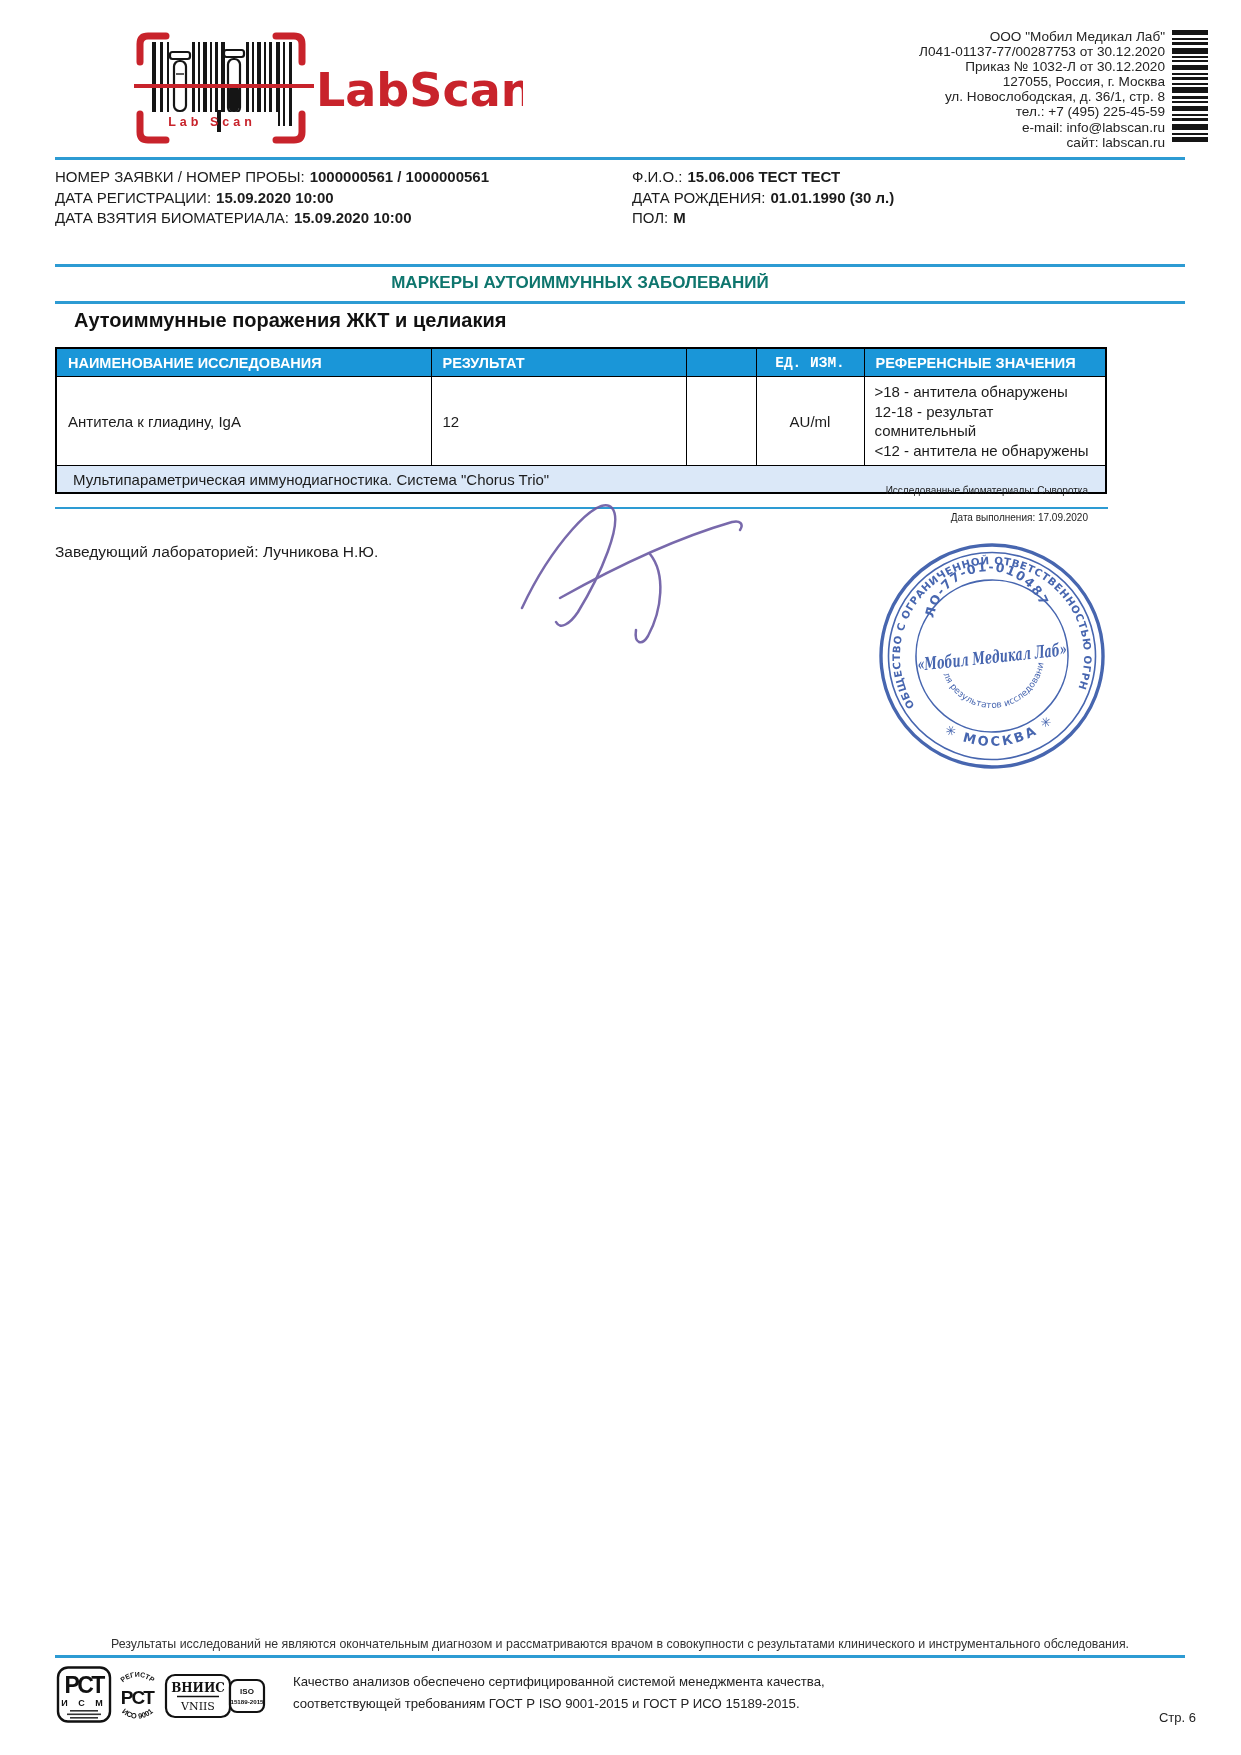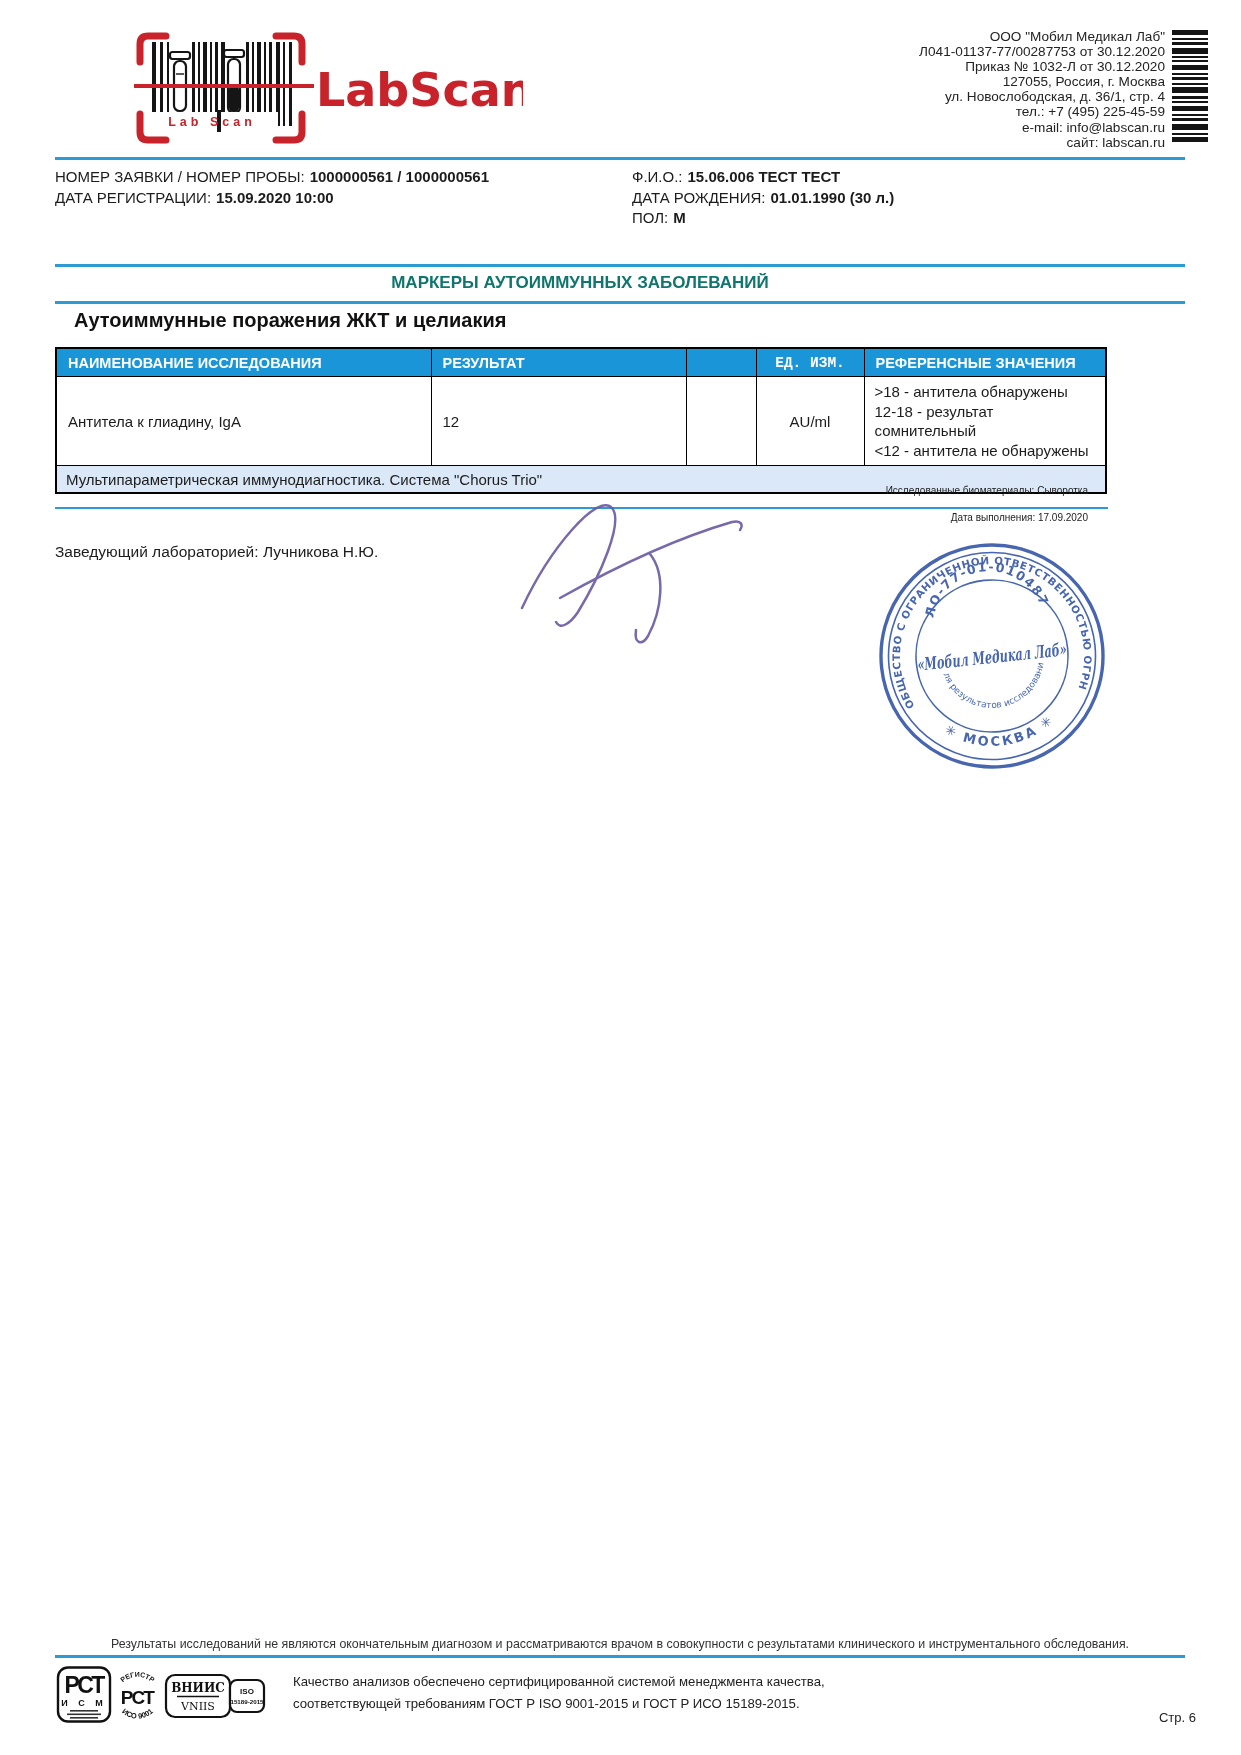--- a/index.html
+++ b/index.html
@@ -23,21 +23,21 @@
   table{border-collapse:collapse;width:1050px;table-layout:fixed;}
   table,th,td{border:1.6px solid #000;}
   table{border-width:2px;}
   thead th{background:#1a96d8;color:#fff;font-size:14.5px;font-weight:bold;text-align:left;padding:4px 11px;height:19px;white-space:nowrap;overflow:hidden;}
   thead th.c{text-align:center;padding:4px 2px;font-family:Liberation Mono, monospace;}
   tbody td{font-size:15px;vertical-align:middle;padding:4px 11px;margin-left:24px;}
   tr.main td{height:72px;}
   td.res{vertical-align:middle;}
   td.unit{text-align:center;}
   td.ref{vertical-align:middle;line-height:19.5px;padding:5px 10px;}
-  tr.note td{background:#dbe8f8;font-size:15px;padding:3px 9px;height:20px;}
+  tr.note td{background:#dbe8f8;font-size:15px;padding:3px 16px;height:20px;}
   
   .meta{position:absolute;left:38px;width:1050px;text-align:right;font-size:10px;color:#1c1c1c;}
   
   .sig-label{position:absolute;left:55px;top:543px;font-size:15.5px;}
   .stamp{position:absolute;left:872px;top:536px;transform:rotate(-6deg);opacity:.88;}
   .signature{position:absolute;left:500px;top:478px;opacity:.9;}
   
   .disclaimer{position:absolute;left:55px;top:1637px;width:1130px;text-align:center;font-size:12.4px;color:#333;}
   .quality{position:absolute;left:293px;top:1671px;font-size:13.2px;line-height:21.5px;color:#222;}
   .page-num{position:absolute;right:45px;top:1710px;font-size:13px;color:#222;}
@@ -95,21 +95,21 @@
     </g>
 
     <text x="198" y="78" font-size="46" font-weight="bold" fill="#c8232b" font-family="DejaVu Sans, sans-serif">LabScan</text>
   </svg>
 
   <div class="company">
     <div>ООО "Мобил Медикал Лаб"</div>
     <div>Л041-01137-77/00287753 от 30.12.2020</div>
     <div>Приказ № 1032-Л от 30.12.2020</div>
     <div>127055, Россия, г. Москва</div>
-    <div>ул. Новослободская, д. 36/1, стр. 4</div>
+    <div>ул. Новослободская, д. 36/1, стр. 8</div>
     <div>тел.: +7 (495) 225-45-59</div>
     <div>e-mail: info@labscan.ru</div>
     <div>сайт: labscan.ru</div>
   </div>
 
   <svg class="abs" style="left:1172px;top:30px;" width="36" height="112" viewBox="0 0 36 112">
     <g fill="#151515">
       <rect x="0" y="0" width="36" height="5"></rect>
         <rect x="0" y="8" width="36" height="2"></rect>
       <rect x="0" y="12" width="36" height="3"></rect>
@@ -131,20 +131,21 @@
       <rect x="0" y="107" width="36" height="5"></rect>
     </g>
   </svg>
 
   <div class="rule" style="left:55px;top:157px;width:1130px;"></div>
 
   <div class="patient">
     <div class="p-left">
       <div class="p-row"><span class="lbl">НОМЕР ЗАЯВКИ / НОМЕР ПРОБЫ:</span><span class="val">1000000561 / 1000000561</span></div>
       <div class="p-row"><span class="lbl">ДАТА РЕГИСТРАЦИИ:</span><span class="val">15.09.2020 10:00</span></div>
+      <div class="p-row"><span class="lbl">ДАТА ВЗЯТИЯ БИОМАТЕРИАЛА:</span><span class="val">15.09.2020 10:00</span></div>
     </div>
     <div class="p-right">
       <div class="p-row"><span class="lbl">Ф.И.О.:</span><span class="val">15.06.006 ТЕСТ ТЕСТ</span></div>
       <div class="p-row"><span class="lbl">ДАТА РОЖДЕНИЯ:</span><span class="val">01.01.1990 (30 л.)</span></div>
       <div class="p-row"><span class="lbl">ПОЛ:</span><span class="val">М</span></div>
     </div>
   </div>
 
   <div class="rule" style="left:55px;top:264px;width:1130px;"></div>
   <div class="doc-title">МАРКЕРЫ АУТОИММУННЫХ ЗАБОЛЕВАНИЙ</div>

